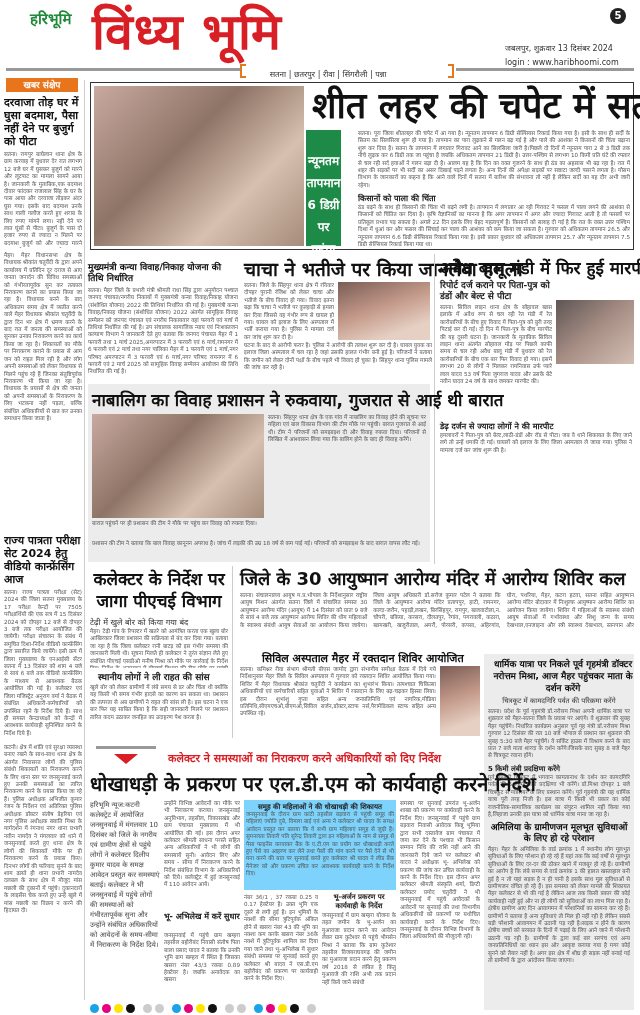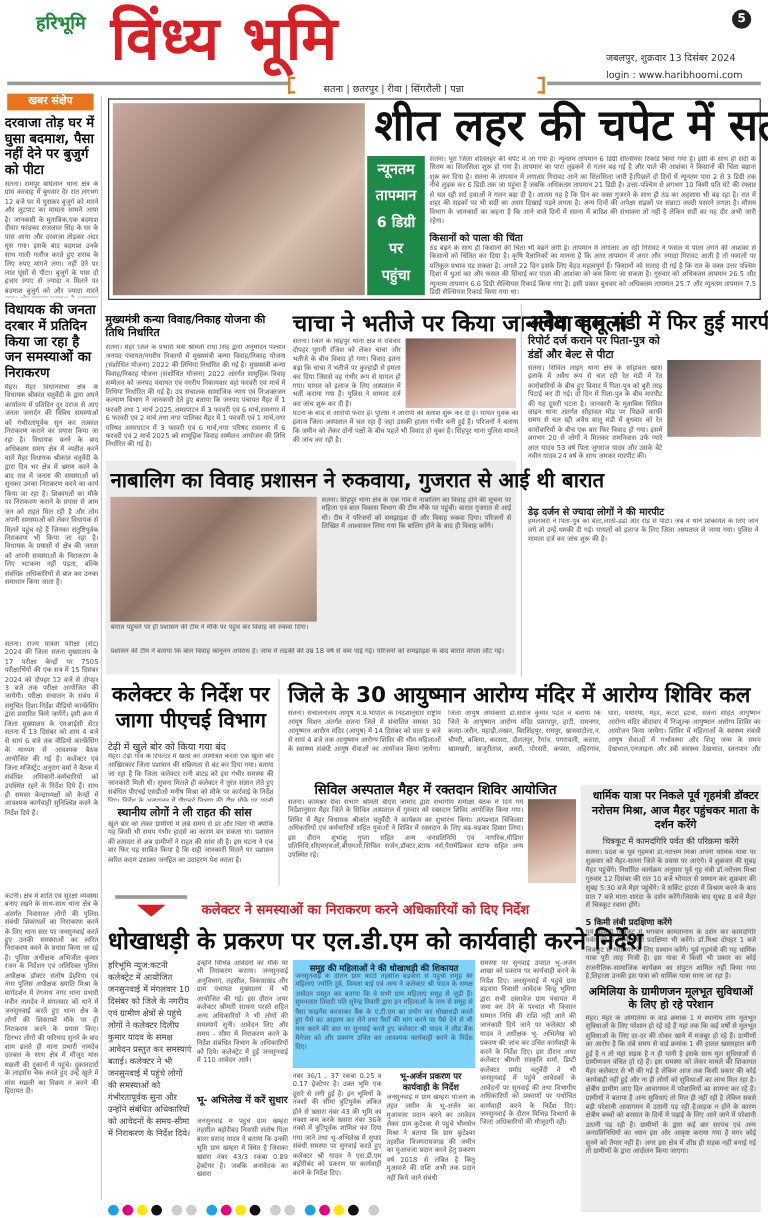--- a/index.html
+++ b/index.html
@@ -46,35 +46,35 @@
 <div class="abs sections">सतना | छतरपुर | रीवा | सिंगरौली | पन्ना</div>
 <div class="abs bracket brr" style="left:448px"></div>
 <div class="abs rule" style="left:456px;width:178px"></div>
 
 <div class="abs tag">खबर संक्षेप</div>
 <div class="abs sidecol" style="top:96px;height:152px;overflow:hidden">
   <div class="sidehead">दरवाजा तोड़ घर में घुसा बदमाश, पैसा नहीं देने पर बुजुर्ग को पीटा</div>
   <div class="txt">सतना। रामपुर बाघेलान थाना क्षेत्र के ग्राम करवाह में बुधवार देर रात लगभग 12 बजे घर में घुसकर बुजुर्ग को मारने और लूटपाट का मामला सामने आया है। जानकारी के मुताबिक,एक बदमाश दीवार फांदकर राजलाल सिंह के घर के पास आया और दरवाजा तोड़कर अंदर घुस गया। इसके बाद बदमाश उनके साथ गाली गलौज करते हुए शराब के लिए रुपए मांगने लगा। नहीं देने पर लात घूंसों से पीटा। बुजुर्ग के पास दो हजार रुपए से ज्यादा न मिलने पर बदमाश बुजुर्ग को और ज्यादा मारने लगा। शोर सुनकर बदमाश ने आसपास के लोगों को आते देखा,तो बुजुर्ग को जान से मारने की धमकी देकर भाग गया। घटना की शिकायत रामपुर थाना में दर्ज कराई गई है। बदमाश की पहचान संदीप तिवारी के तौर पर हुई है,जो पहले भी गांव में लोगों के साथ ऐसी हरकतें कर चुका है।</div>
 </div>
 <div class="abs sidecol" style="top:252px;height:278px;overflow:hidden">
-  <div class="sidehead">विधायक की जनता दरबार में प्रतिदिन किया जा रहा है जन समस्याओं का निराकरण</div>
   <div class="txt">मैहर। मैहर विधानसभा क्षेत्र के विधायक श्रीकांत चतुर्वेदी के द्वारा अपने कार्यालय में प्रतिदिन दूर दराज से आए जनता जनार्दन की विविध समस्याओं को गंभीरतापूर्वक सुन कर तत्काल निराकरण कराने का प्रयास किया जा रहा है। विधायक बनने के बाद अधिकतम समय क्षेत्र में व्यतीत करने वाले मैहर विधायक श्रीकांत चतुर्वेदी के द्वारा दिन भर क्षेत्र में भ्रमण करने के बाद रात में जनता की समस्याओं को सुनकर उनका निराकरण करने का कार्य किया जा रहा है। शिकायतों का मौके पर निराकरण कराने के प्रयास से आम जन को राहत मिल रही है और लोग अपनी समस्याओं को लेकर विधायक से मिलने पहुंच रहे हैं जिनका संतुष्टिपूर्वक निराकरण भी किया जा रहा है। विधायक के प्रयासों से क्षेत्र की जनता को अपनी समस्याओं के निराकरण के लिए भटकना नहीं पड़ता, बल्कि संबंधित अधिकारियों से बात कर उनका समाधान किया जाता है।</div>
 </div>
 <div class="abs sidecol" style="top:534px;height:206px;overflow:hidden">
+  <div class="sidehead">राज्य पात्रता परीक्षा सेट 2024 हेतु वीडियो कान्फ्रेंसिंग आज</div>
   <div class="txt">सतना। राज्य पात्रता परीक्षा (सेट) 2024 की जिला सतना मुख्यालय के 17 परीक्षा केन्द्रों पर 7505 परीक्षार्थियों की एक सत्र में 15 दिसंबर 2024 को दोपहर 12 बजे से दोपहर 3 बजे तक परीक्षा आयोजित की जायेगी। परीक्षा संचालन के संबंध में समुचित दिशा-निर्देश वीडियो कान्फ्रेंसिंग द्वारा प्रसारित किये जायेंगे। इसी क्रम में जिला मुख्यालय के एनआईसी सेंटर सतना में 13 दिसंबर को शाम 4 बजे से सायं 6 बजे तक वीडियो कान्फ्रेंसिंग के माध्यम से आवश्यक बैठक आयोजित की गई है। कलेक्टर एवं जिला मजिस्ट्रेट अनुराग वर्मा ने बैठक में संबंधित अधिकारी-कर्मचारियों को उपस्थित रहने के निर्देश दिये हैं। साथ ही समस्त केन्द्राध्यक्षों को केन्द्रों में आवश्यक कार्यवाही सुनिश्चित करने के निर्देश दिये हैं।</div>
 </div>
 <div class="abs sidecol" style="top:744px;height:248px;overflow:hidden">
   <div class="txt">कटनी। क्षेत्र में शांति एवं सुरक्षा व्यवस्था बनाए रखने के साथ-साथ थाना क्षेत्र के अंतर्गत निवासरत लोगों की पुलिस संबंधी शिकायतों का निराकरण करने के लिए थाना स्तर पर जनसुनवाई करते हुए उनकी समस्याओं का त्वरित निराकरण करने के प्रयास किया जा रहे हैं। पुलिस अधीक्षक अभिजीत कुमार रंजन के निर्देशन एवं अतिरिक्त पुलिस अधीक्षक डॉक्टर संतोष डेहरिया एवं नगर पुलिस अधीक्षक ख्याति मिश्रा के मार्गदर्शन में रंगनाथ नगर थाना प्रभारी नवीन नामदेव ने मंगलवार को थाने में जनसुनवाई करते हुए थाना क्षेत्र के लोगों की शिकायतें मौके पर ही निराकरण करने के प्रयास किए। दिनभर लोगों की फरियाद सुनने के बाद शाम ढलते ही थाना प्रभारी नामदेव दलबल के साथ क्षेत्र में मौजूद मांस मछली की दुकानों में पहुंचे। दुकानदारों के लाइसेंस चेक करते हुए उन्हें खुले में मांस मछली का विक्रय न करने की हिदायत दी।</div>
 </div>
 <div class="abs vline" style="left:84px;top:80px;height:920px"></div>
 
 <div class="abs box" style="left:90px;top:82px;width:544px;height:168px"></div>
 <div class="abs photo" style="left:94px;top:86px;width:210px;height:160px"></div>
 <div class="abs bighead" style="left:312px;top:84px;font-size:36px;line-height:44px">शीत लहर की चपेट में सतना</div>
-<div class="abs greenbox" style="left:306px;top:130px;width:48px;height:116px;padding-top:0">
+<div class="abs greenbox" style="left:306px;top:130px;width:35px;height:116px;padding-top:20px">
   <div style="font-size:12px;line-height:22px">न्यूनतम</div>
   <div style="font-size:12px;line-height:22px">तापमान</div>
   <div style="font-size:12px;line-height:22px">6 डिग्री</div>
   <div style="font-size:12px;line-height:22px">पर</div>
   <div style="font-size:12px;line-height:22px">पहुंचा</div>
 </div>
 <div class="abs txt" style="left:358px;top:130px;width:272px;height:62px">सतना। पूरा जिला शीतलहर की चपेट में आ गया है। न्यूनतम तापमान 6 डिग्री सेल्सियस रिकार्ड किया गया है। इसी के साथ ही सर्दी के सितम का सिलसिला शुरू हो गया है। तापमान का पारा लुढ़कने से गलन बढ़ गई है और पाले की आशंका ने किसानों की चिंता बढ़ाना शुरू कर दिया है। सतना के तापमान में लगातार गिरावट आने का सिलसिला जारी है।पिछले दो दिनों में न्यूनतम पारा 2 से 3 डिग्री तक नीचे लुढ़क कर 6 डिग्री तक जा पहुंचा है जबकि अधिकतम तापमान 21 डिग्री है। उत्तर-पश्चिम से लगभग 10 किमी प्रति घंटे की रफ्तार से चल रही सर्द हवाओं ने गलन बढ़ा दी है। आलम यह है कि दिन का वक्त गुजरने के साथ ही ठंड का अहसास भी बढ़ रहा है। रात में शहर की सड़कों पर भी सर्दी का असर दिखाई पड़ने लगता है। अन्य दिनों की अपेक्षा सड़कों पर सन्नाटा जल्दी पसरने लगता है। मौसम विभाग के जानकारों का कहना है कि आने वाले दिनों में सतना में बारिश की संभावना तो नहीं है लेकिन सर्दी का यह दौर अभी जारी रहेगा।</div>
 <div class="abs sub" style="left:358px;top:192px">किसानों को पाला की चिंता</div>
 <div class="abs txt" style="left:358px;top:204px;width:272px;height:44px">ठंड बढ़ने के साथ ही किसानों की चिंता भी बढ़ने लगी है। तापमान में लगातार आ रही गिरावट ने फसल में पाला लगने की आशंका से किसानों को चिंतित कर दिया है। कृषि वैज्ञानिकों का मानना है कि अगर तापमान में अगर और ज्यादा गिरावट आती है तो फसलों पर प्रतिकूल प्रभाव पड़ सकता है। अगले 22 दिन इसके लिए बेहद महत्वपूर्ण हैं। किसानों को सलाह दी गई है कि रात के वक्त उत्तर पश्चिम दिशा में धुआं कर और फसल की सिंचाई कर पाला की आशंका को कम किया जा सकता है। गुरुवार को अधिकतम तापमान 26.5 और न्यूनतम तापमान 6.6 डिग्री सेल्सियस रिकार्ड किया गया है। इसी प्रकार बुधवार को अधिकतम तापमान 25.7 और न्यूनतम तापमान 7.5 डिग्री सेल्सियस रिकार्ड किया गया था।</div>
 

